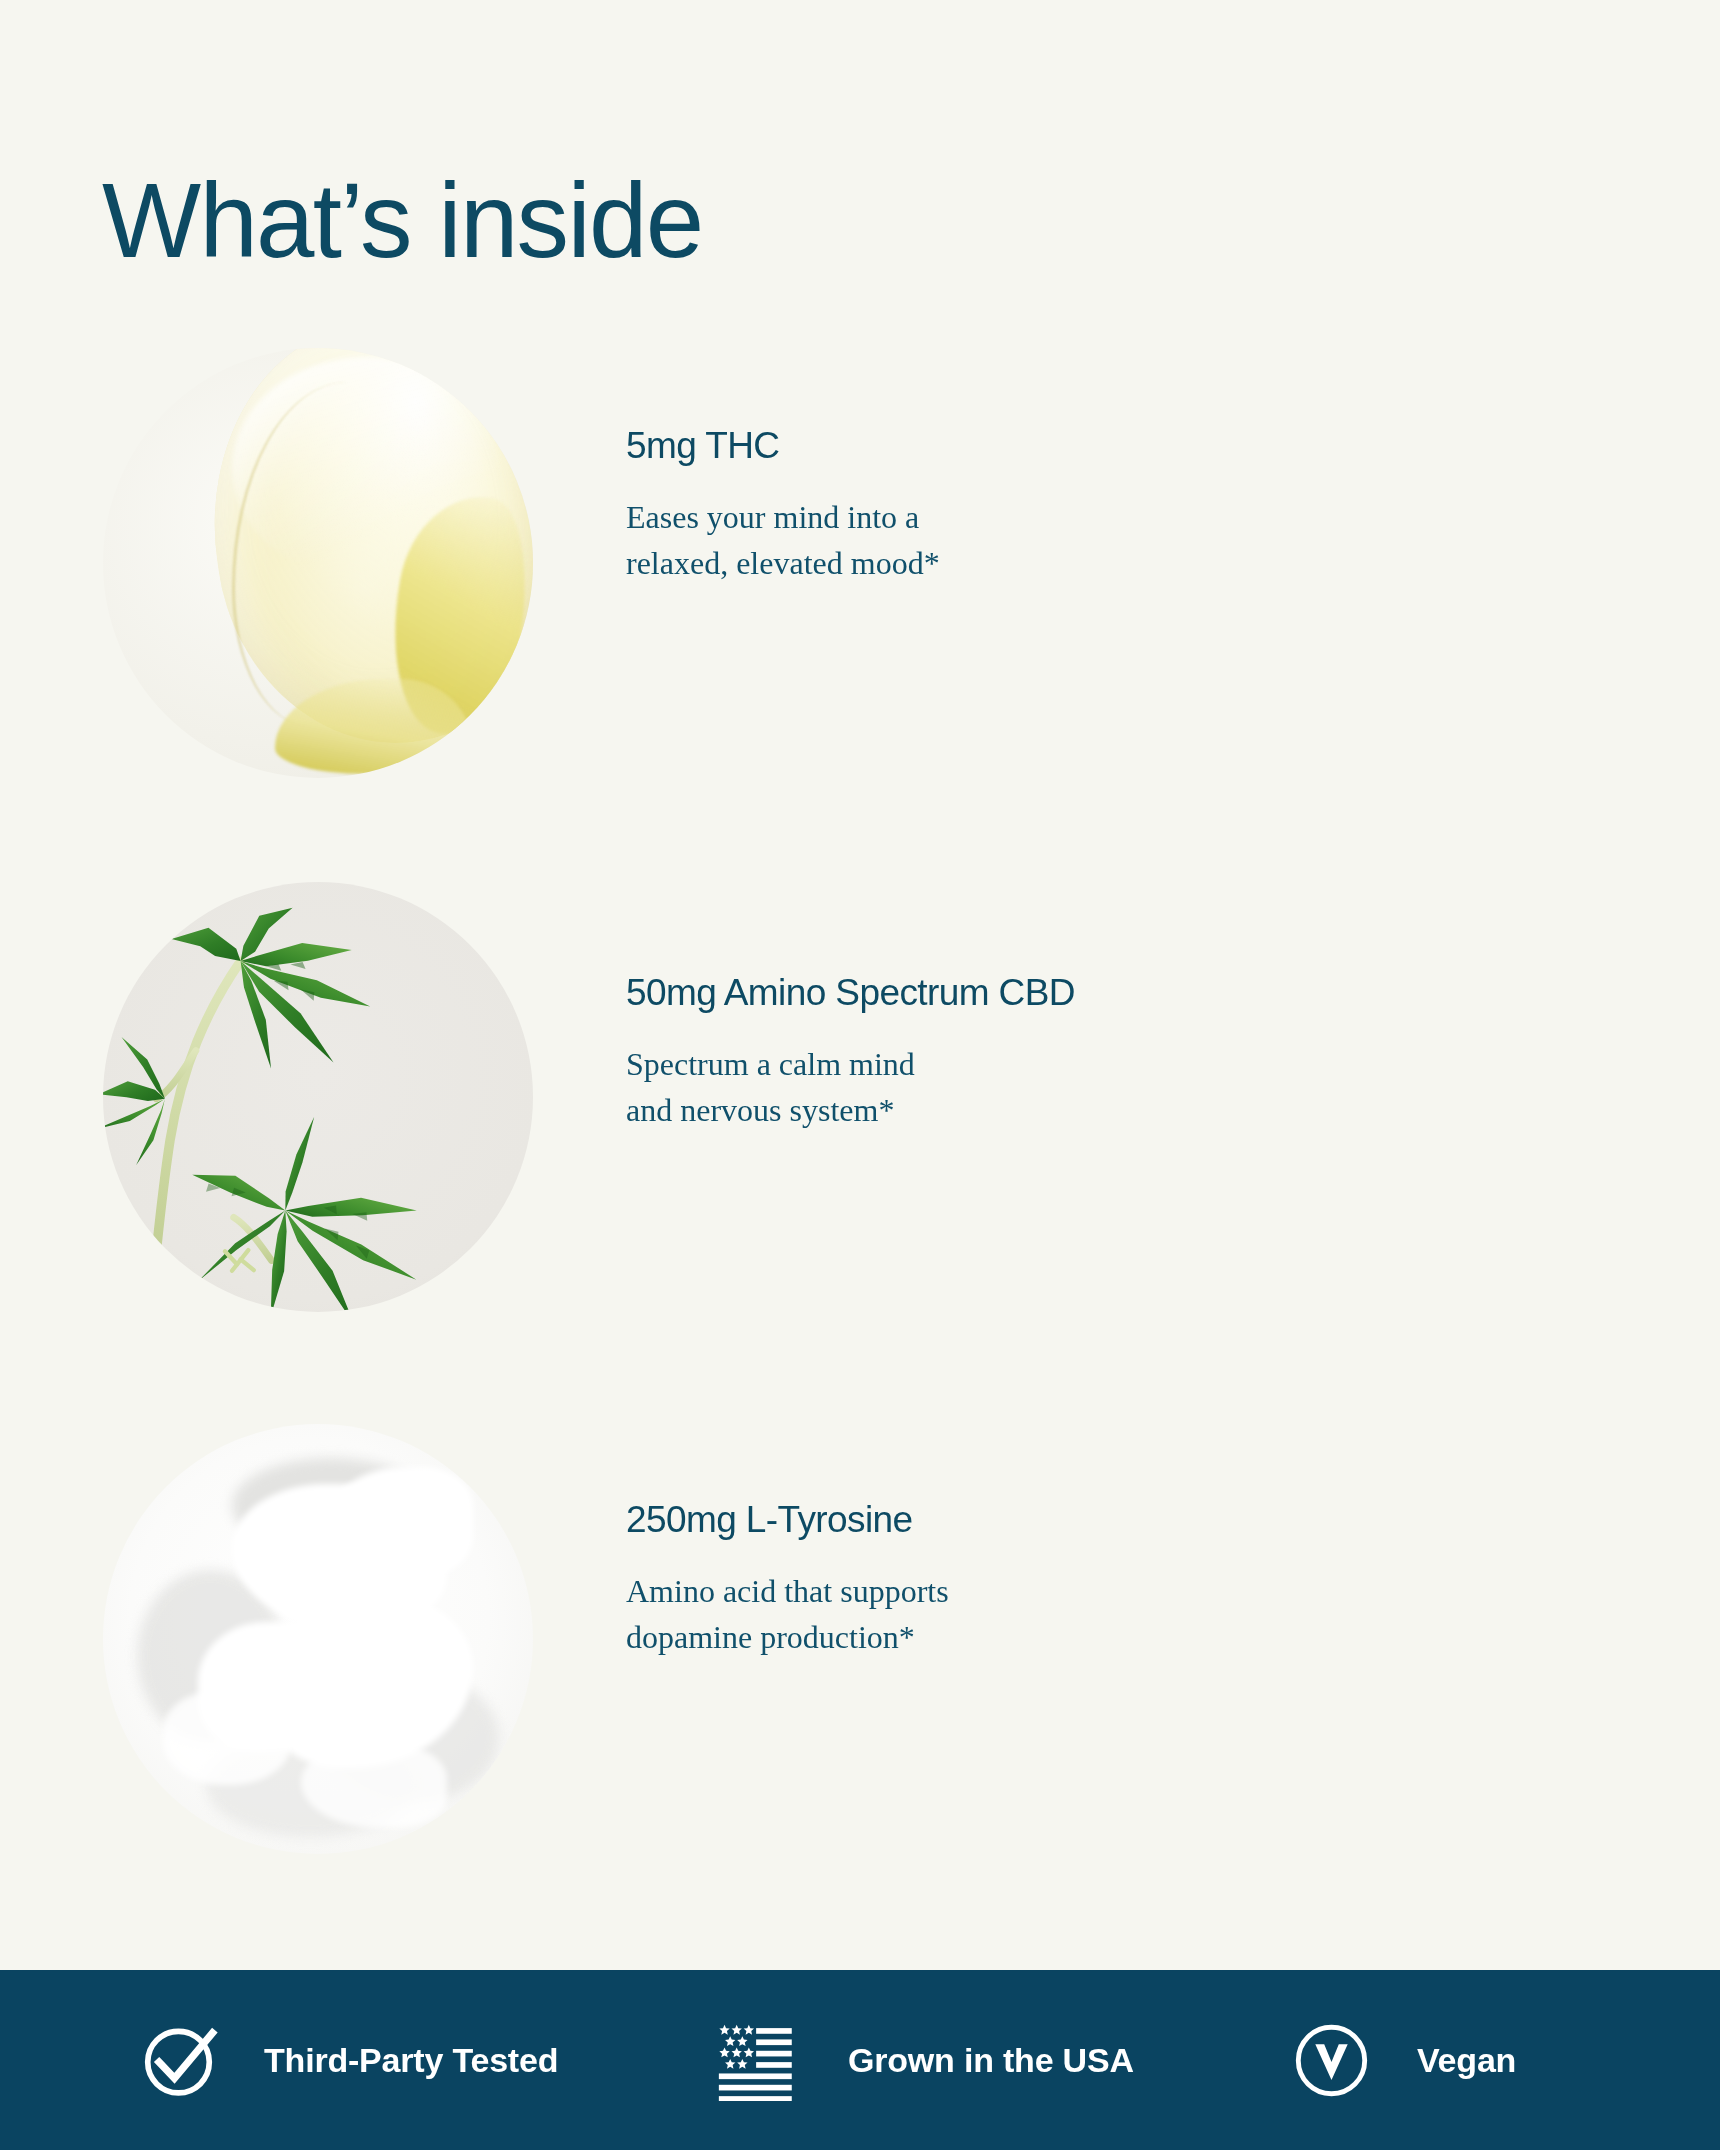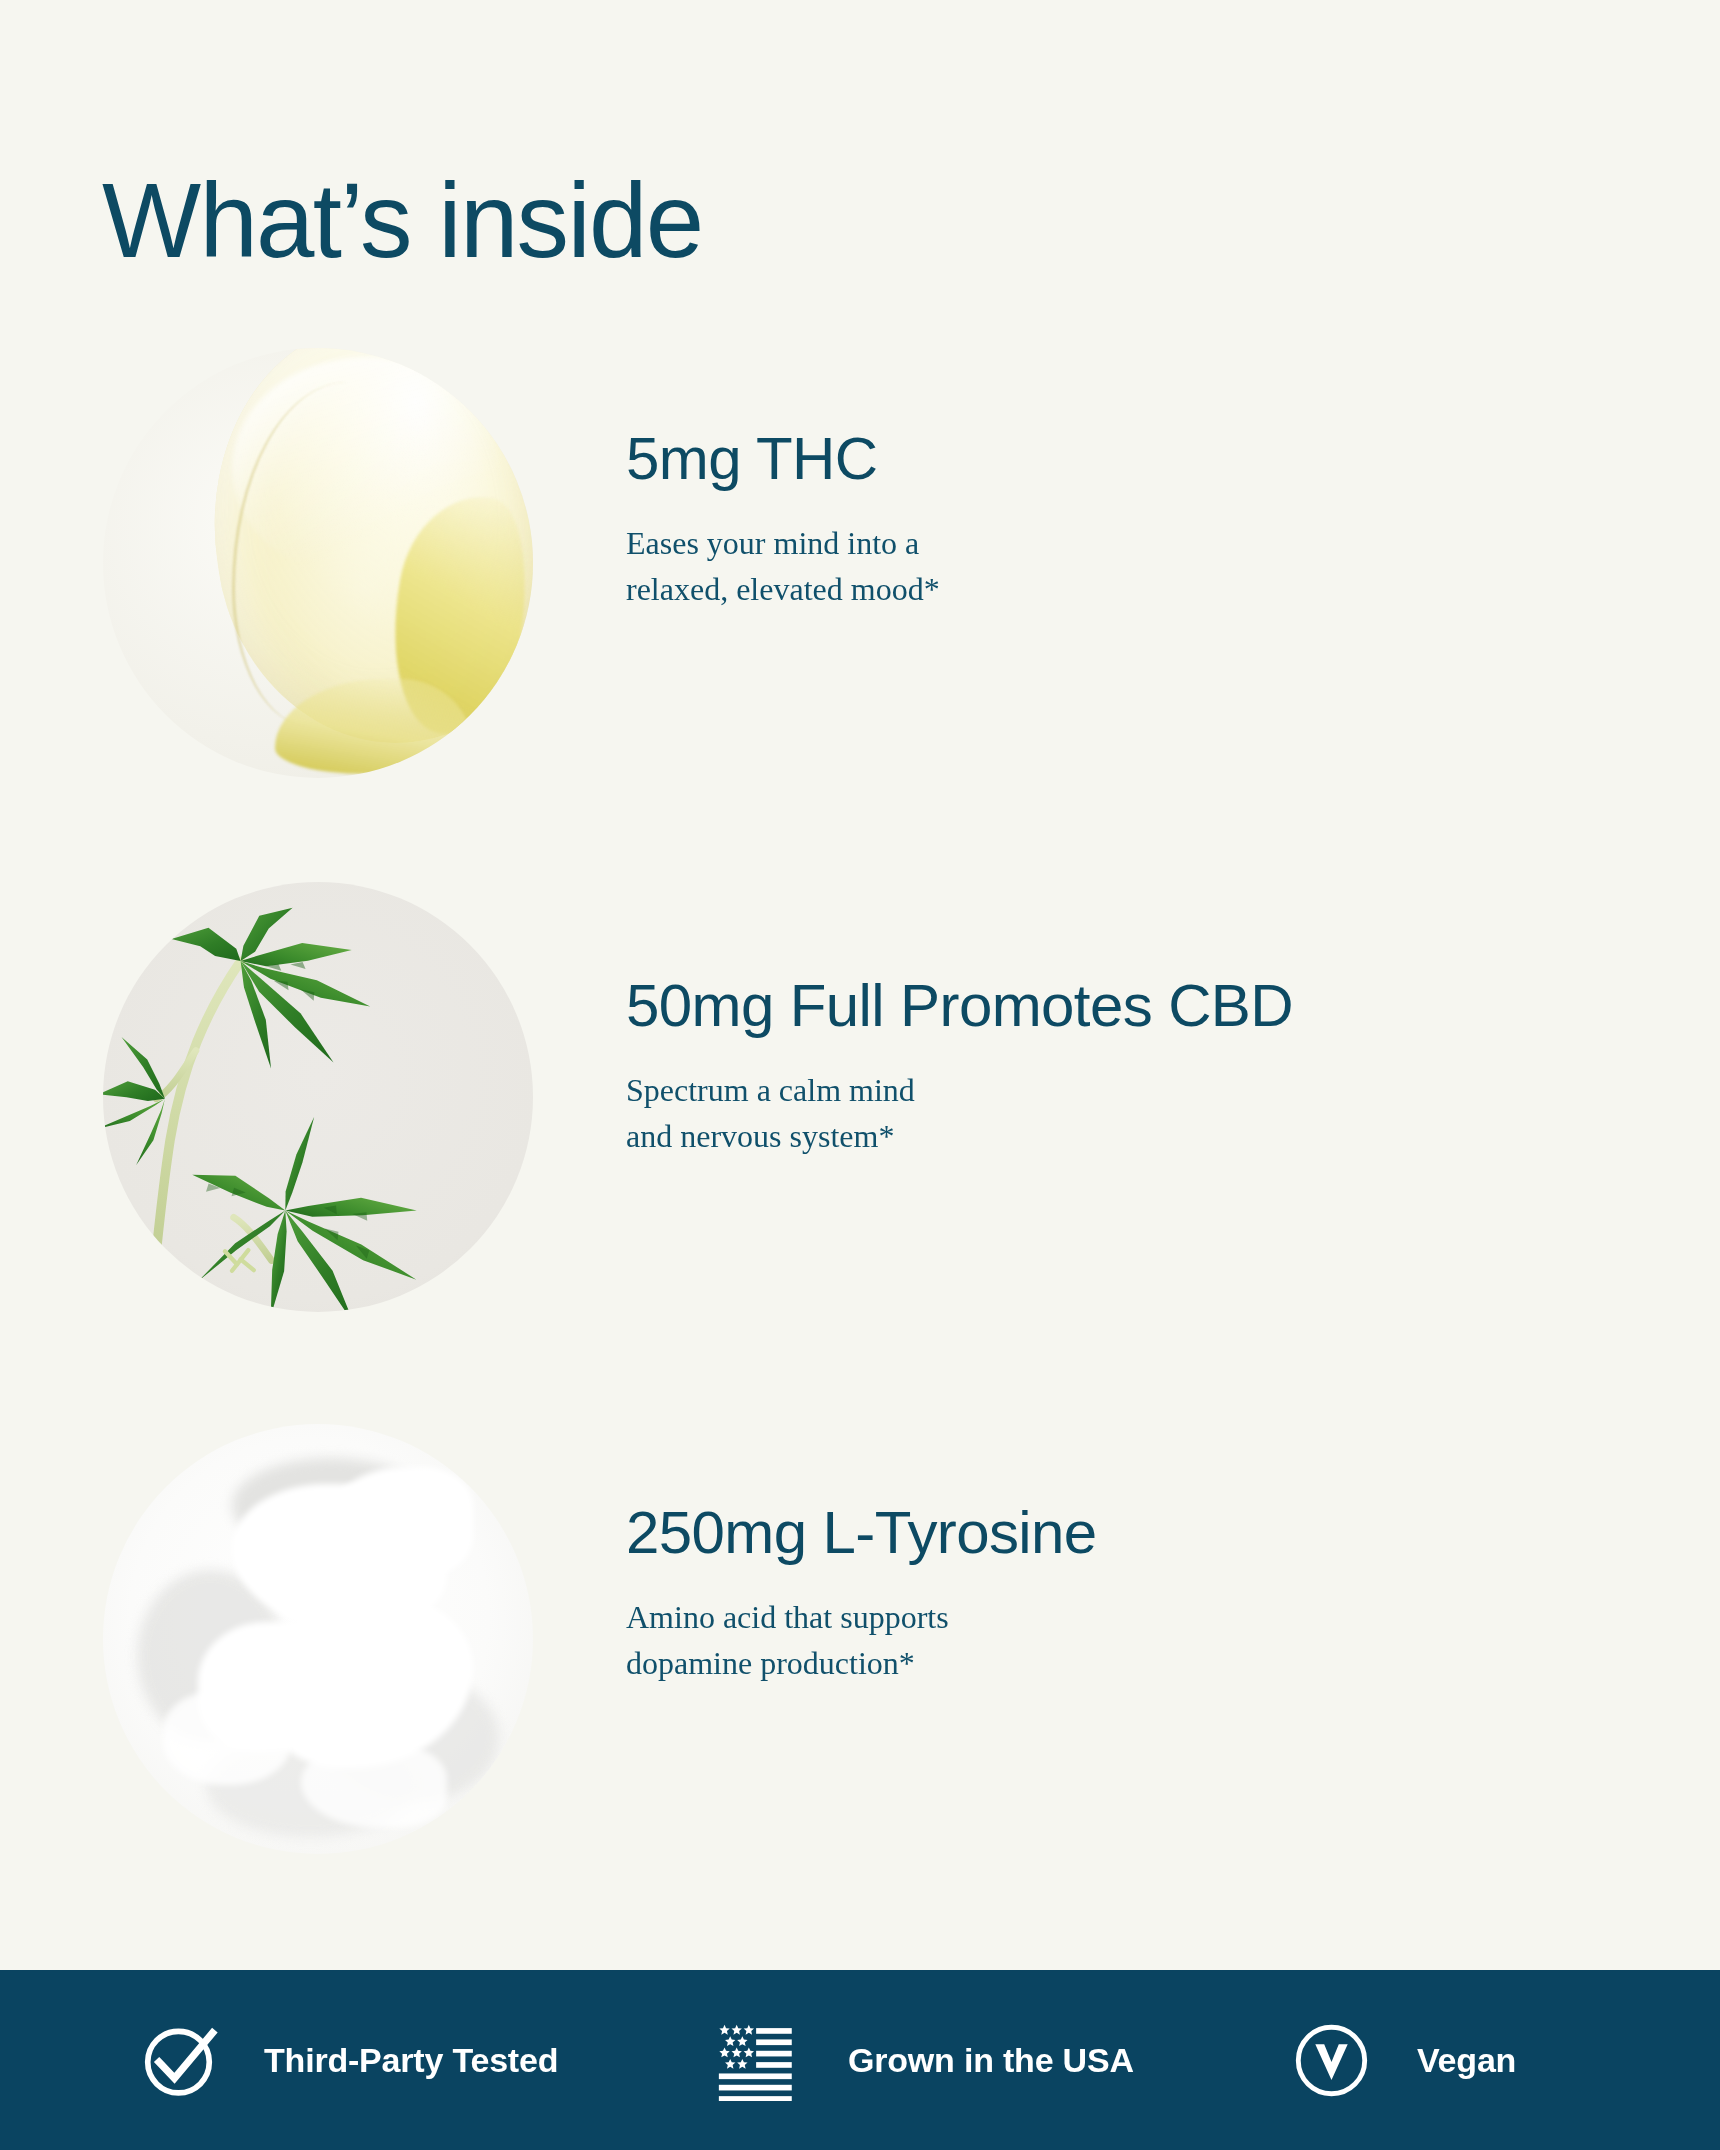--- a/index.html
+++ b/index.html
@@ -59,21 +59,21 @@
     position: absolute;
     left: 626px;
     width: 998px;
   }
   #row-0 .ingredient-text { top: 77px; }
   #row-1 .ingredient-text { top: 90px; }
   #row-2 .ingredient-text { top: 75px; }
 
   .ingredient-name {
     font-family: "Liberation Sans", sans-serif;
-    font-size: 60px;
+    font-size: 37px;
     line-height: 1.12;
     font-weight: 400;
     letter-spacing: -0.6px;
     color: #0d4a63;
     margin: 0 0 29px 0;
     white-space: nowrap;
   }
   .ingredient-desc {
     font-family: "Liberation Serif", serif;
     font-size: 32px;
@@ -307,21 +307,21 @@
 
           <g transform="translate(150,452) rotate(-20)" stroke="#cfdc9d" stroke-width="5" fill="none" stroke-linecap="round">
             <path d="M0 0 L 26 -16"></path>
             <path d="M8 -5 L 0 -24"></path>
             <path d="M14 -9 L 24 8"></path>
           </g>
         </svg>
       </div>
     </div>
     <div class="ingredient-text">
-      <div class="ingredient-name">50mg Full Promotes CBD</div>
+      <div class="ingredient-name">50mg Amino Spectrum CBD</div>
       <div class="ingredient-desc">Spectrum a calm mind
 and nervous system*</div>
     </div>
   </div>
 
   <div class="ingredient-row" id="row-2">
     <div class="ingredient-media">
       <div class="art-powder">
         <div class="shade" style="left:30%;top:8%;width:46%;height:22%;border-radius:50%;"></div>
         <div class="shade" style="left:8%;top:34%;width:34%;height:40%;border-radius:50%;opacity:.8;"></div>

